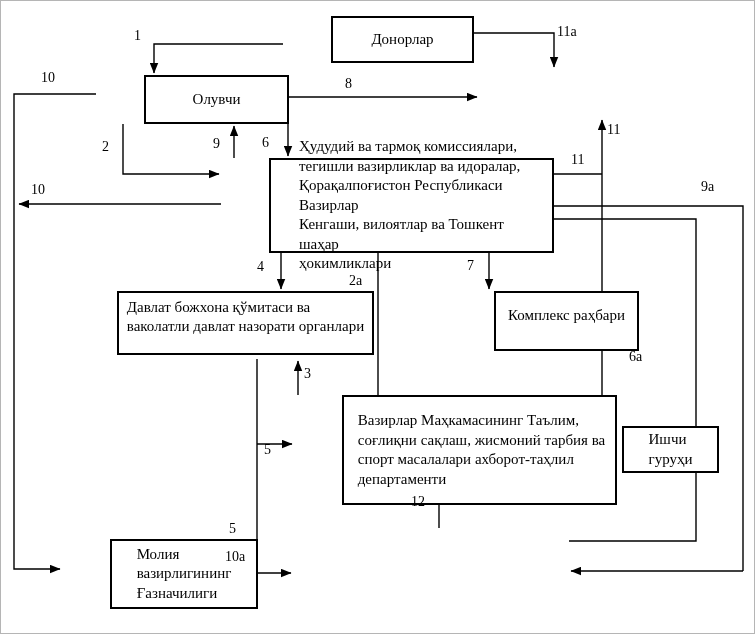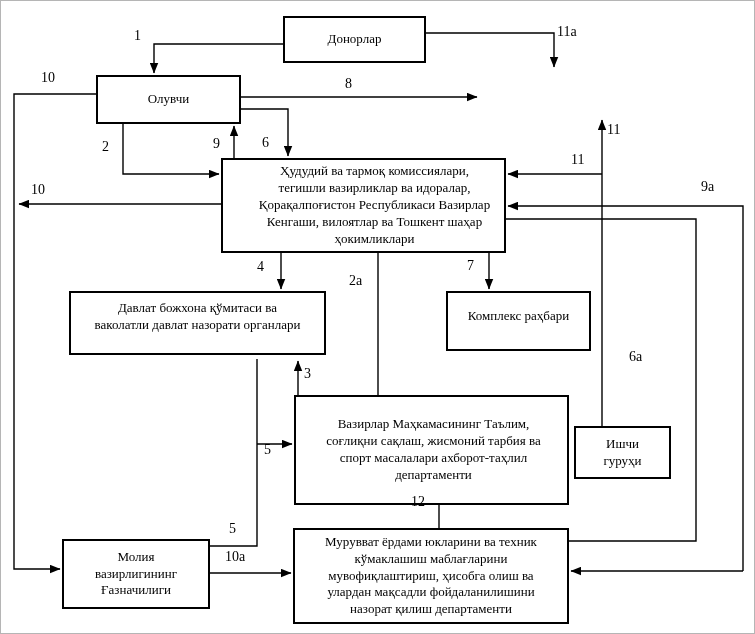--- a/index.html
+++ b/index.html
@@ -15,26 +15,26 @@
   }
   #wires{position:absolute;left:0;top:0;z-index:0;}
   .node{
     position:absolute;
     box-sizing:border-box;
     border:2px solid #000;
     background:#fff;
     display:flex;
     align-items:center;
     justify-content:center;
-    text-align:center;
     white-space:pre-line;
-    font-size:13px;
+    font-size:15px;
     line-height:1.3;
     z-index:2;
     padding:2px 6px;
+    margin-left:48px;
   }
   .elbl{
     position:absolute;
     z-index:3;
     font-size:14px;
     line-height:1;
     background:transparent;
   }
 </style>
 </head>
@@ -80,30 +80,25 @@
 Қорақалпоғистон Республикаси Вазирлар
 Кенгаши, вилоятлар ва Тошкент шаҳар
 ҳокимликлари</div>
   <div class="node" style="left:68px;top:290px;width:257px;height:64px;padding-bottom:14px;">Давлат божхона қўмитаси ва
 ваколатли давлат назорати органлари</div>
   <div class="node" style="left:445px;top:290px;width:145px;height:60px;padding-bottom:12px;">Комплекс раҳбари</div>
   <div class="node" style="left:293px;top:394px;width:275px;height:110px;padding-left:10px;">Вазирлар Маҳкамасининг Таълим,
 соғлиқни сақлаш, жисмоний тарбия ва
 спорт масалалари ахборот-таҳлил
 департаменти</div>
-  <div class="node" style="left:573px;top:425px;width:97px;height:53px;">Ишчи
+  <div class="node" style="left:573px;top:425px;width:97px;height:47px;">Ишчи
 гуруҳи</div>
   <div class="node" style="left:61px;top:538px;width:148px;height:70px;">Молия
 вазирлигининг
 Ғазначилиги</div>
-  <div class="node" style="left:292px;top:527px;width:276px;height:96px;">Мурувват ёрдами юкларини ва техник
-кўмаклашиш маблағларини
-мувофиқлаштириш, ҳисобга олиш ва
-улардан мақсадли фойдаланилишини
-назорат қилиш департаменти</div>
 
   <span class="elbl" style="left:133px;top:28px;">1</span>
   <span class="elbl" style="left:40px;top:70px;">10</span>
   <span class="elbl" style="left:344px;top:76px;">8</span>
   <span class="elbl" style="left:556px;top:24px;">11а</span>
   <span class="elbl" style="left:101px;top:139px;">2</span>
   <span class="elbl" style="left:212px;top:136px;">9</span>
   <span class="elbl" style="left:261px;top:135px;">6</span>
   <span class="elbl" style="left:606px;top:122px;">11</span>
   <span class="elbl" style="left:570px;top:152px;">11</span>

